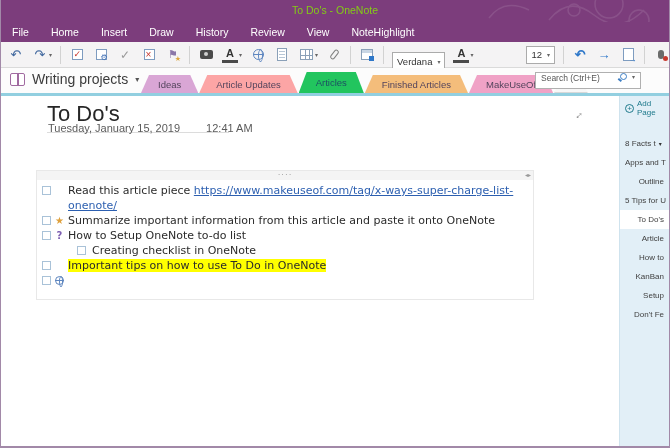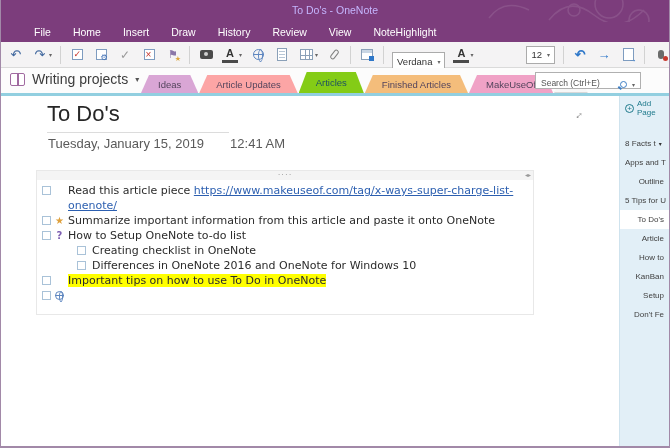--- a/index.html
+++ b/index.html
@@ -1,29 +1,29 @@
 <!DOCTYPE html>
 <html><head>
 <meta charset="utf-8">
 <style>
   * { margin:0; padding:0; box-sizing:border-box; }
   body { background:#bfbfbf; font-family:"Liberation Sans", sans-serif; }
   #window{ width:670px; height:448px; position:relative; background:#fff;
     border-left:1px solid #a289a8; border-right:1px solid #a289a8; border-bottom:2px solid #a289a8;
     overflow:hidden; }
   
-  .titlebar{ height:22px; background:#7c3d7c; position:relative; color:#c4b5fd; }
+  .titlebar{ height:22px; background:#7c3d7c; position:relative; color:#84cc16; }
   .tb-deco{ position:absolute; right:0; top:0; height:22px; width:300px; opacity:.10; }
   .tb-title{ position:absolute; left:0; right:0; top:4px; text-align:center; font-size:10.5px; }
   .tb-right{ position:absolute; right:10px; top:0; height:22px; display:flex; align-items:center; gap:17px; font-size:10.5px; }
   .ribbon-ic{ width:12px; height:10px; border:1px solid #fff; font-size:7px; line-height:8px; text-align:center; }
   .max-ic{ width:9px; height:9px; border:1px solid #fff; display:inline-block; }
   .winbtn{ font-size:10px; cursor:default; }
   
-  .menubar{ height:20px; background:#7c3d7c; display:flex; align-items:center; padding-left:22px; }
+  .menubar{ height:20px; background:#7c3d7c; display:flex; align-items:center; padding-left:0; }
   .menu-item{ color:#fff; font-size:10.5px; padding:0 11px; height:20px; line-height:20px; }
   
   .qat{ height:26px; background:#f4f3f4; border-bottom:1px solid #dadada; display:flex; align-items:center; padding:0 7px; gap:8px; }
   .qi{ width:16px; height:16px; display:inline-flex; align-items:center; justify-content:center; position:relative; font-size:12px; color:#4c6b96; flex:none; }
   .dv{ width:1px; height:18px; background:#d2d2d2; flex:none; }
   .caret{ font-size:6px; color:#666; margin-left:1px; }
   .grp{ display:inline-flex; align-items:center; flex:none; }
   .qcb{ width:11px; height:11px; border:1px solid #7e9cc0; background:#fff; position:relative; display:inline-block; }
   .ov{ position:absolute; font-size:9px; line-height:9px; left:1px; top:0px; }
   .red{ color:#c8382e; } .grayc{ color:#9a9a9a; } .bluec{ color:#3f6fb5; }
@@ -59,36 +59,36 @@
   .navrow{ height:25px; background:#fcfcfc; position:relative; }
   .notebook{ position:absolute; left:9px; top:3px; display:flex; align-items:center; gap:7px; }
   .nbicon{ width:15px; height:13px; border:1.5px solid #a06aa0; border-radius:2px; position:relative; background:#fff; }
   .nbicon::after{ content:""; position:absolute; left:6px; top:0; width:1.5px; height:100%; background:#a06aa0; }
   .nbname{ font-size:14px; color:#3c3c3c; }
   .nbcaret{ font-size:8px; color:#555; }
   .tabs{ position:absolute; left:140px; bottom:0; display:flex; align-items:flex-end; }
   .tab{ height:18px; display:flex; align-items:center; padding:0 17px; font-size:9.5px; color:#53445c;
         clip-path:polygon(0 100%, 8px 0, calc(100% - 8px) 0, 100% 100%); margin-right:1px; }
   .t0{ background:#d9a6d5; } .t1{ background:#fca5a5; }
-  .t2{ background:#84cc16; height:21px; color:#1d4f63; }
+  .t2{ background:#22c55e; height:21px; color:#1d4f63; }
   .t3{ background:#f4bd7b; } .t4{ background:#f0a2c6; }
   .t5{ background:#f7f7f7; color:#555; padding:0 14px; box-shadow:inset 0 0 0 1px #d8d8d8; }
   .tealline{ height:3px; background:#92cfe0; }
   .search{ position:absolute; right:28px; top:4px; width:106px; height:17px; background:#fff; border:1px solid #b0b0b0;
-           display:flex; align-items:flex-end; padding:0 5px; gap:4px; }
+           display:flex; align-items:flex-start; padding:0 5px; gap:4px; }
   .search-ph{ flex:1; font-size:8.5px; color:#555; }
   .mag{ width:7px; height:7px; border:1.5px solid #3d7ec4; border-radius:50%; position:relative; flex:none; }
   .mag::after{ content:""; position:absolute; left:-3px; top:5px; width:4px; height:1.5px; background:#3d7ec4; transform:rotate(40deg); }
   
   .bodyarea{ display:flex; height:350px; }
   .main{ flex:1; position:relative; background:#fff; }
   .expand-ic{ position:absolute; right:36px; top:12px; color:#8a8a8a; font-size:11px; display:inline-block; transform:rotate(-45deg); }
   .page-title{ position:absolute; left:46px; top:5px; font-family:"Liberation Sans",sans-serif; font-weight:300; font-size:22px; color:#262626; }
   .title-rule{ position:absolute; left:46px; top:36px; width:182px; height:1px; background:#dcdcdc; }
-  .datetime{ position:absolute; left:47px; top:40px; font-size:13px; color:#5a5a5a; }
+  .datetime{ position:absolute; left:47px; top:26px; font-size:11px; color:#5a5a5a; }
   .datetime .time{ margin-left:26px; }
   
   .note{ position:absolute; left:35px; top:74px; width:498px; border:1px solid #e8e8e8; background:#fff; padding-bottom:10px; }
   .note-handle{ height:9px; background:#f4f4f4; position:relative; color:#9a9a9a; text-align:center; font-size:8px; line-height:7px; letter-spacing:1px; }
   .note-resize{ position:absolute; right:2px; top:1px; font-size:6px; letter-spacing:0; color:#9a9a9a; }
   .note-body{ padding:3px 14px 0 0; font-family:"DejaVu Sans", sans-serif; font-size:11px; color:#2b2b2b; }
   .trow{ display:flex; align-items:flex-start; line-height:15px; min-height:15px; }
   .cb{ width:9px; height:9px; border:1px solid #a9c2d8; background:#fff; flex:none; margin:3px 0 0 5px; }
   .tag{ width:17px; flex:none; text-align:center; line-height:15px; }
   .tag-star{ color:#dfa13d; font-size:10px; }
@@ -277,25 +277,20 @@
             <span class="cb"></span>
             <span class="tag tag-q">?</span>
             <span class="ttext">How to Setup OneNote to-do list</span>
           </div>
 
           <div class="trow indent">
             <span class="cb"></span>
             <span class="tag" style="width:6px;"></span>
             <span class="ttext">Creating checklist in OneNote</span>
           </div>
-          <div class="trow indent">
-            <span class="cb"></span>
-            <span class="tag" style="width:6px;"></span>
-            <span class="ttext">Differences in OneNote 2016 and OneNote for Windows 10</span>
-          </div>
 
           <div class="trow">
             <span class="cb"></span>
             <span class="tag"></span>
             <span class="ttext"><span class="hl">Important tips on how to use To Do in OneNote</span></span>
           </div>
 
           <div class="trow">
             <span class="cb"></span>
             <span class="tag"><span class="tag-globe"></span></span>

